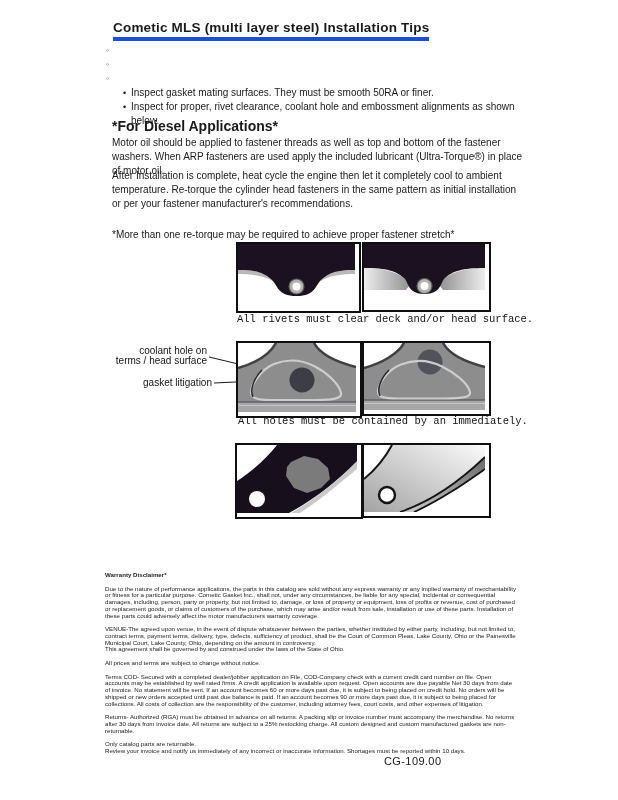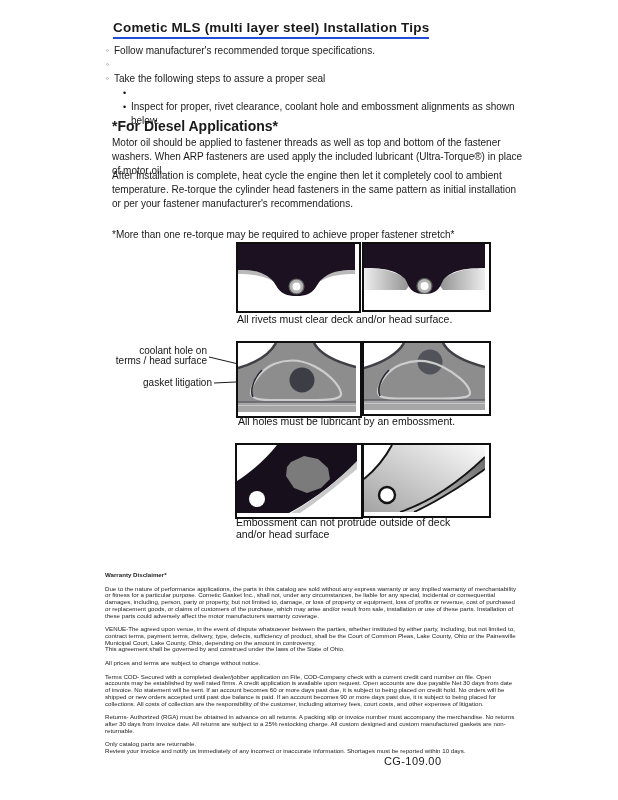--- a/index.html
+++ b/index.html
@@ -3,61 +3,60 @@
 <meta charset="utf-8">
 <style>
   html,body{margin:0;padding:0;background:#e8e8e8;}
   .page{
     position:relative;width:618px;height:800px;margin:0 auto;background:#ffffff;
     font-family:"Liberation Sans","DejaVu Sans",sans-serif;color:#1a1a1a;overflow:hidden;
   }
   .abs{position:absolute;}
   .title{
     left:113px;top:20px;font-size:13.5px;font-weight:bold;letter-spacing:.2px;
-    border-bottom:2px solid #1d4ed8;padding-bottom:2px;
+    border-bottom:4px solid #1d4ed8;padding-bottom:2px;
   }
   .bullets{left:106px;top:44px;width:420px;font-size:10px;line-height:13.8px;}
   .bullet-row{display:flex;}
   .bullet-marker{width:8px;flex:0 0 8px;font-size:8px;line-height:14px;color:#444;}
   .sub{margin-left:17px;}
   .sub .bullet-marker{font-size:9px;color:#111;}
   .diesel-heading{left:112px;top:118px;font-size:14px;font-weight:bold;}
   .body-para{left:112px;width:414px;font-size:10px;line-height:14px;}
   .rw-label{font-size:12.5px;letter-spacing:.6px;color:#1e1e1e;text-align:center;margin-top:32px;}
   .figbox{border:2px solid #0f0f0f;background:#fff;}
   .figbox svg{display:block;}
-  .caption{font-size:10.5px;line-height:11.5px;color:#141414;}
+  .caption{font-size:10.5px;line-height:11.5px;color:#141414;font-family:Liberation Mono, monospace;}
   .leader-label{font-size:10px;line-height:10px;color:#141414;text-align:right;}
   .disclaimer{left:105px;top:572px;width:412px;font-size:6.15px;line-height:6.7px;color:#1c1c1c;}
   .disclaimer .dh{font-weight:bold;margin:0 0 7px 0;}
   .disclaimer p{margin:0 0 7px 0;}
   .disclaimer p.tight{margin:0;}
   .page-number{left:384px;top:755px;font-size:11px;letter-spacing:.4px;color:#1a1a1a;}
 </style>
 </head>
 <body>
 
 <div class="page">
 
   <div class="abs title">Cometic MLS (multi layer steel) Installation Tips</div>
 
   <div class="abs bullets">
     <div class="bullet-row">
       <span class="bullet-marker">◦</span>
-      <span>Follow manufacturer's recommended torque specifications.</span>
     </div>
     <div class="bullet-row">
       <span class="bullet-marker">◦</span>
     </div>
     <div class="bullet-row">
       <span class="bullet-marker">◦</span>
-      <span>Take the following steps to assure a proper seal</span>
     </div>
     <div class="bullet-row sub">
       <span class="bullet-marker">•</span>
+      <span>Inspect gasket mating surfaces.  They must be smooth 50RA or finer.</span>
     </div>
     <div class="bullet-row sub">
       <span class="bullet-marker">•</span>
       <span>Inspect for proper, rivet clearance, coolant hole and embossment alignments as shown below.</span>
     </div>
   </div>
 
   <div class="abs diesel-heading">*For Diesel Applications*</div>
   <div class="abs body-para" style="top:136px;">Motor oil should be applied to fastener threads as well as top and bottom of the fastener washers. When ARP fasteners are used apply the included lubricant (Ultra-Torque®) in place of motor oil.</div>
   <div class="abs body-para" style="top:169px;">After Installation is complete, heat cycle the engine then let it completely cool to ambient temperature. Re-torque the cylinder head fasteners in the same pattern as initial installation or per your fastener manufacturer's recommendations.</div>
@@ -139,21 +138,21 @@
       <circle cx="66" cy="19" r="12.5" fill="#52525a"></circle>
       <path d="M0 0 H40 C34 11 18 20 0 25 Z" fill="#ffffff"></path>
       <path d="M40 0 C34 11 18 20 0 25" fill="none" stroke="#3f3f46" stroke-width="2.6"></path>
       <path d="M121 0 H79 C85 11 101 19 121 24 Z" fill="#ffffff"></path>
       <path d="M79 0 C85 11 101 19 121 24" fill="none" stroke="#3f3f46" stroke-width="2.6"></path>
       <path d="M14 49 C14 41 23 27 37 21.5 C51 16 66 17.5 78 23.5 C91 30 104 40 106 49 C107 54 100 55.5 80 55.5 L33 55.5 C20 55.5 14 54 14 49 Z" fill="none" stroke="#cdcdcd" stroke-width="2.2"></path>
       <path d="M16 53 C12.5 46 17 35 25 27" fill="none" stroke="#26262c" stroke-width="1.5"></path>
     </svg>
   </div>
 
-  <div class="abs caption" style="left:238px;top:416px;">All holes must be lubricant by an embossment.</div>
+  <div class="abs caption" style="left:238px;top:416px;">All holes must be contained by an immediately.</div>
 
   <div class="abs rw-label" style="left:235px;top:430px;width:124px;">RIGHT</div>
   <div class="abs rw-label" style="left:362px;top:430px;width:125px;">WRONG</div>
 
   <div class="abs figbox" style="left:235px;top:443px;width:124px;height:72px;">
     <svg width="120" height="68" viewBox="0 0 120 68">
       <rect x="0" y="0" width="120" height="68" fill="#ffffff"></rect>
       <path d="M40 0 H120 V17 C97 39 76 55 52 68 H0 V36 C13 28 28 15 40 0 Z" fill="#17101c"></path>
       <path d="M120 16 C98 38 78 54 54 68 L63 68 C86 53 104 37 120 24 Z" fill="#c9c9c9"></path>
       <path d="M54 17 L67 11 L81 14 L91 23 L93 34 L84 43 L70 48 L57 43 L49 31 L50 22 Z" fill="#7b7b7b"></path>
@@ -176,24 +175,20 @@
       <rect x="0" y="0" width="121" height="67" fill="#ffffff"></rect>
       <path d="M28 0 H121 V12 C94 38 66 57 36 67 H0 V34 C11 25 21 13 28 0 Z" fill="url(#f3band)"></path>
       <path d="M28 0 C21 13 11 25 0 34" fill="none" stroke="#141414" stroke-width="2"></path>
       <path d="M121 12 C94 38 66 57 36 67 L50 67 C77 55 101 38 121 24 Z" fill="url(#f3strip)"></path>
       <path d="M121 12 C94 38 66 57 36 67" fill="none" stroke="#141414" stroke-width="1.8"></path>
       <path d="M121 24 C101 38 77 55 50 67" fill="none" stroke="#141414" stroke-width="1.8"></path>
       <circle cx="23" cy="50" r="8" fill="#ffffff" stroke="#141414" stroke-width="2.4"></circle>
     </svg>
   </div>
 
-  <div class="abs caption" style="left:236px;top:517px;width:240px;">
-    <div>Embossment can not protrude outside of deck</div>
-    <div>and/or head surface</div>
-  </div>
 
   <div class="abs disclaimer">
     <p class="dh">Warranty Disclaimer*</p>
     <p>Due to the nature of performance applications, the parts in this catalog are sold without any express warranty or any implied warranty of merchantability or fitness for a particular purpose.  Cometic Gasket Inc., shall not, under any circumstances, be liable for any special, incidental or consequential damages, including, person, party or property, but not limited to, damage, or loss of property or equipment, loss of profits or revenue, cost of purchased or replacement goods, or claims of customers of the purchase, which may arise and/or result from sale, installation or use of these parts.  Installation of these parts could adversely affect the motor manufacturers warranty coverage.</p>
     <p class="tight">VENUE-The agreed upon venue, in the event of dispute whatsoever between the parties, whether instituted by either party, including, but not limited to, contract terms, payment terms, delivery, type, defects, sufficiency of product, shall be the Court of Common Pleas, Lake County, Ohio or the Painesville Municipal Court, Lake County, Ohio, depending on the amount in controversy.</p>
     <p>This agreement shall be governed by and construed under the laws of the State of Ohio.</p>
     <p>All prices and terms are subject to change without notice.</p>
     <p>Terms COD- Secured with a completed dealer/jobber application on File, COD-Company check with a current credit card number on file.  Open accounts may be established by well rated firms.  A credit application is available upon request.  Open accounts are due payable Net 30 days from date of invoice.  No statement will be sent.  If an account becomes 60 or more days past due, it is subject to being placed on credit hold.  No orders will be shipped or new orders accepted until past due balance is paid.  If an account becomes 90 or more days past due, it is subject to being placed for collections.  All costs of collection are the responsibility of the customer, including attorney fees, court costs, and other expenses of litigation.</p>
     <p>Returns- Authorized (RGA) must be obtained in advance on all returns.  A packing slip or invoice number must accompany the merchandise.  No returns after 30 days from invoice date.  All returns are subject to a 25% restocking charge.  All custom designed and custom manufactured gaskets are non-returnable.</p>
     <p class="tight">Only catalog parts are returnable.</p>

